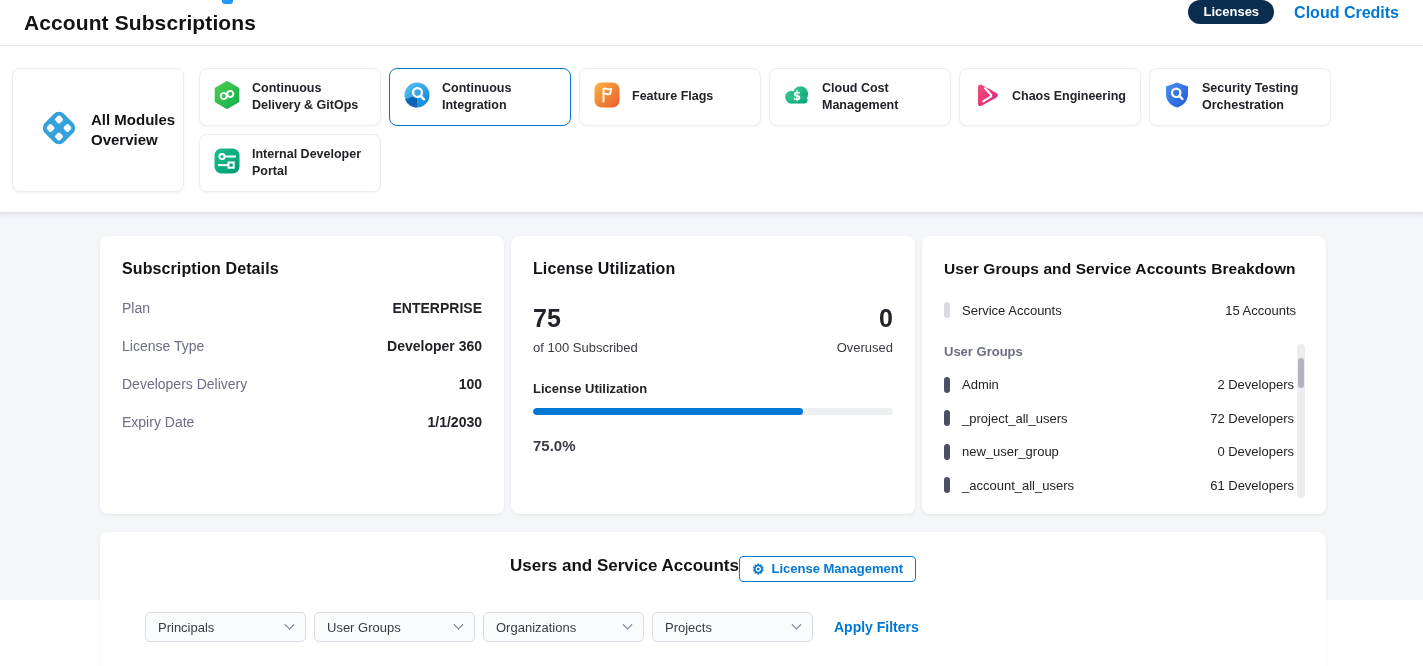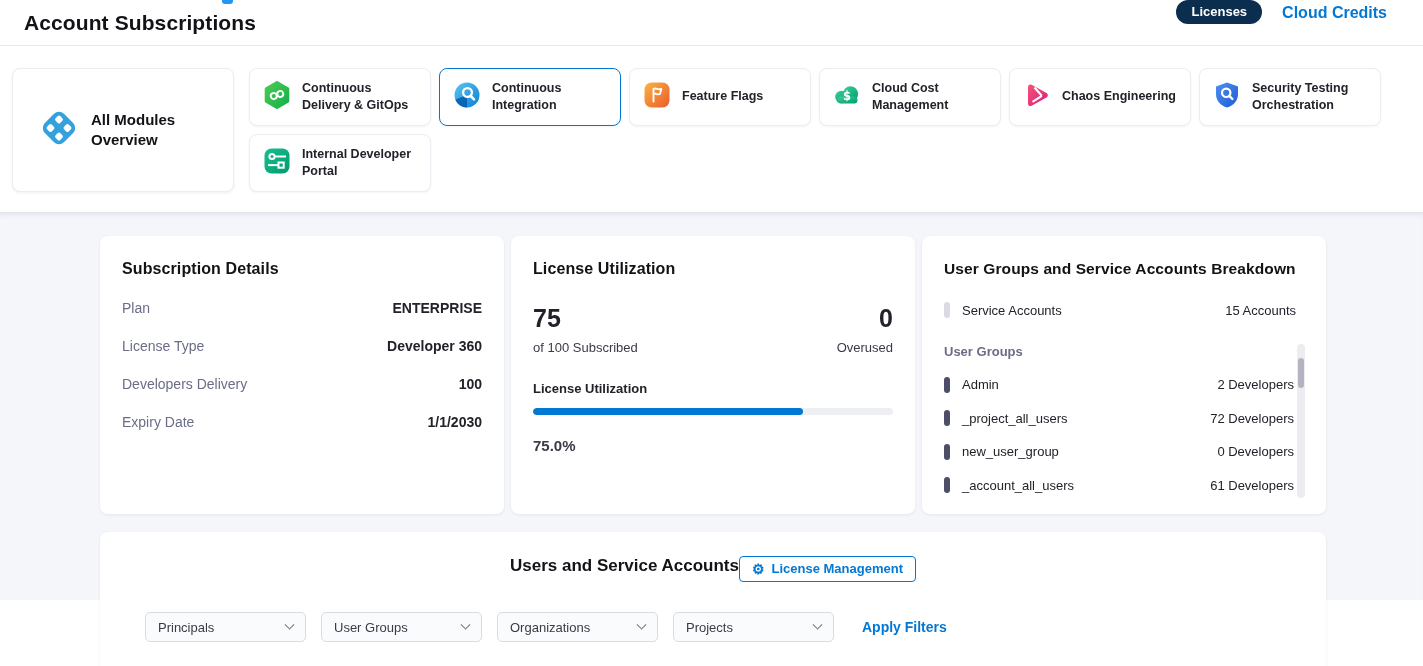--- a/index.html
+++ b/index.html
@@ -3,28 +3,28 @@
 <meta charset="utf-8">
 <style>
   * { margin:0; padding:0; box-sizing:border-box; }
   html,body { width:1423px; height:666px; overflow:hidden; background:#fff;
     font-family:"Liberation Sans","DejaVu Sans",sans-serif; color:#22222a; }
 
   
   .header { position:relative; height:46px; background:#fff; border-bottom:1px solid #e8eaef; }
   .page-title { position:absolute; left:24px; top:11px; font-size:21px; font-weight:700; color:#121217; letter-spacing:.1px; }
   .top-fragment { position:absolute; left:222px; top:0; width:11px; height:4px; background:#2196f3; border-radius:0 0 3px 3px; }
-  .header-right { position:absolute; right:36px; top:0; height:46px; display:flex; align-items:flex-start; padding-top:0; gap:20px; }
+  .header-right { position:absolute; right:24px; top:0; height:46px; display:flex; align-items:flex-start; padding-top:0; gap:20px; }
   .licenses-pill { margin-top:0; background:#0b2e4f; color:#fff; font-size:13px; font-weight:700;
     padding:4px 15px 5px; border-radius:999px; border:none; cursor:pointer; }
   .cloud-credits { margin-top:4px; color:#0278d5; font-size:16px; font-weight:700; cursor:pointer; text-decoration:none; }
 
   
   .modules-section { display:flex; gap:15px; padding:22px 12px 20px 12px; background:#fff; }
-  .overview-card { width:222px; height:124px; background:#fff; border:1px solid #ebedf2; border-radius:8px;
+  .overview-card { width:172px; height:124px; background:#fff; border:1px solid #ebedf2; border-radius:8px;
     box-shadow:0 1px 3px rgba(40,41,61,.07); display:flex; align-items:center; gap:10px; padding-left:24px; cursor:pointer; }
   .overview-label { font-size:15px; font-weight:700; color:#121217; width:96px; line-height:1.35; }
   .modules-grid { flex:1; display:flex; flex-wrap:wrap; gap:8px; align-content:flex-start; }
   .module-card { width:182px; height:58px; background:#fff; border:1px solid #ebedf2; border-radius:8px;
     box-shadow:0 1px 2px rgba(40,41,61,.05); display:flex; align-items:center; gap:10px; padding:0 8px 0 12px; cursor:pointer; }
   .module-card.selected { border:1.5px solid #0278d5; }
   .module-label { font-size:12.5px; font-weight:600; color:#22222a; line-height:1.4; }
 
   
   .content-area { height:388px; background:#f4f6fa; box-shadow:inset 0 6px 7px -6px rgba(40,41,61,.18); padding-top:24px; }
@@ -65,21 +65,21 @@
 
   
   .bottom-card { margin:18px 97px 0 100px; background:#fff; border-radius:8px 8px 0 0;
     box-shadow:0 1px 3px rgba(40,41,61,.08); padding:24px 22px; height:160px; }
   .bottom-head { display:flex; justify-content:center; align-items:flex-start; }
   .bottom-title { font-size:17px; font-weight:700; color:#121217; }
   .lm-button { display:flex; align-items:center; gap:7px; background:#fff; border:1px solid #0278d5; color:#0278d5;
     border-radius:4px; padding:4px 12px 5px; font-size:13px; font-weight:600; cursor:pointer;
     font-family:"Liberation Sans",sans-serif; }
   .gear { font-size:14px; line-height:1; }
-  .filters-row { display:flex; align-items:center; gap:15px; margin:30px 0 0 23px; }
+  .filters-row { display:flex; align-items:center; gap:8px; margin:30px 0 0 23px; }
   .dropdown { width:161px; height:30px; background:#fafbfd; border:1px solid #d9dbe3; border-radius:5px;
     display:flex; align-items:center; justify-content:space-between; padding:0 12px; font-size:13px; color:#3a3b47; cursor:pointer; }
   .chevron { width:7px; height:7px; border-right:1.5px solid #6c6e82; border-bottom:1.5px solid #6c6e82;
     transform:rotate(45deg) translate(-2px,-2px); }
   .apply-filters { color:#0278d5; font-size:14px; font-weight:700; margin-left:13px; cursor:pointer; text-decoration:none; }
 </style>
 </head>
 <body>
 
 <div class="header">

